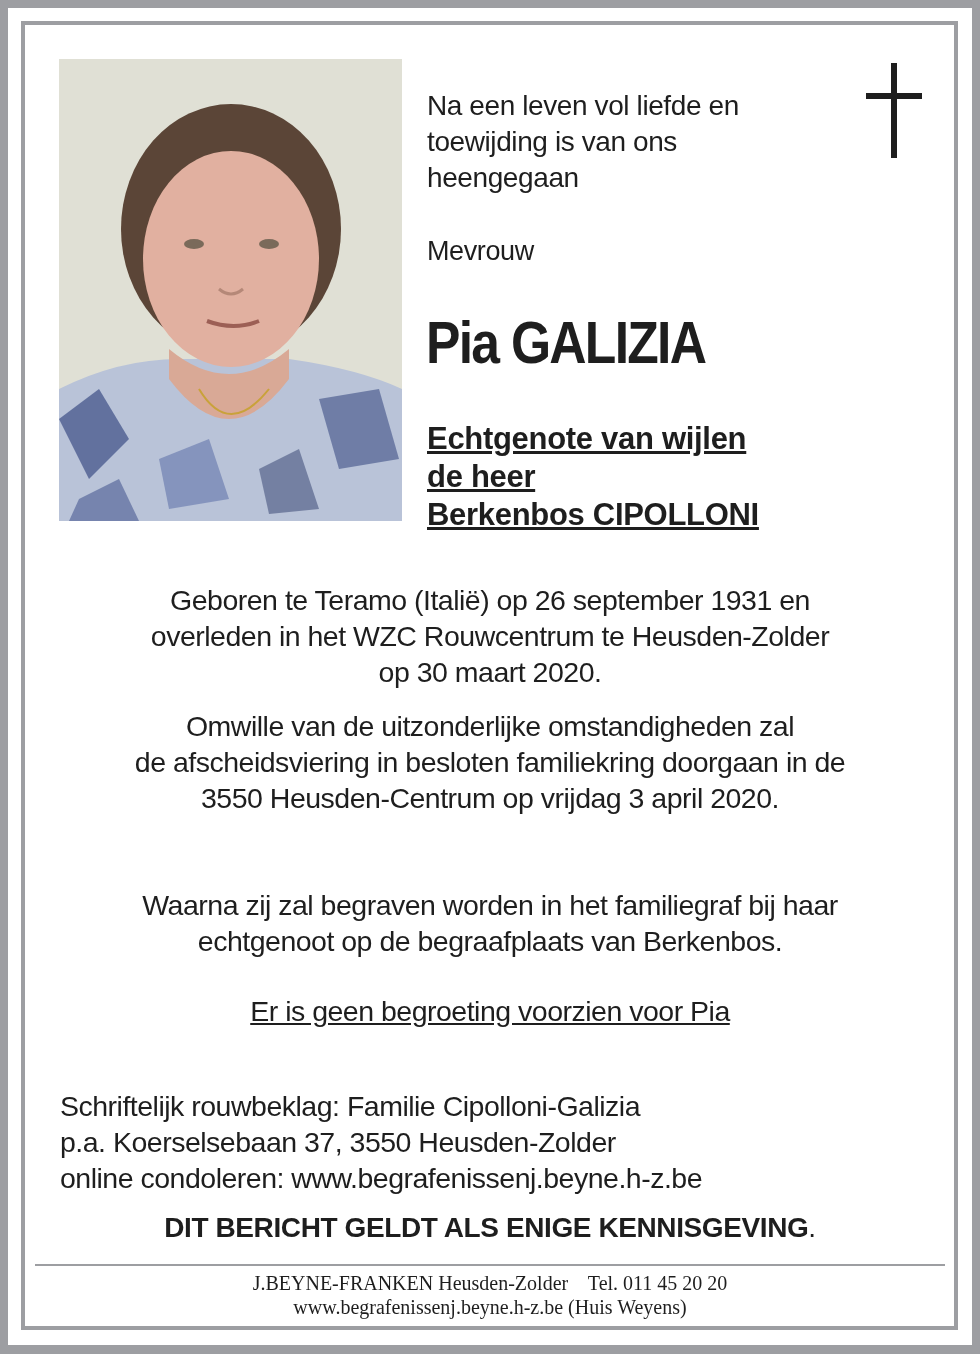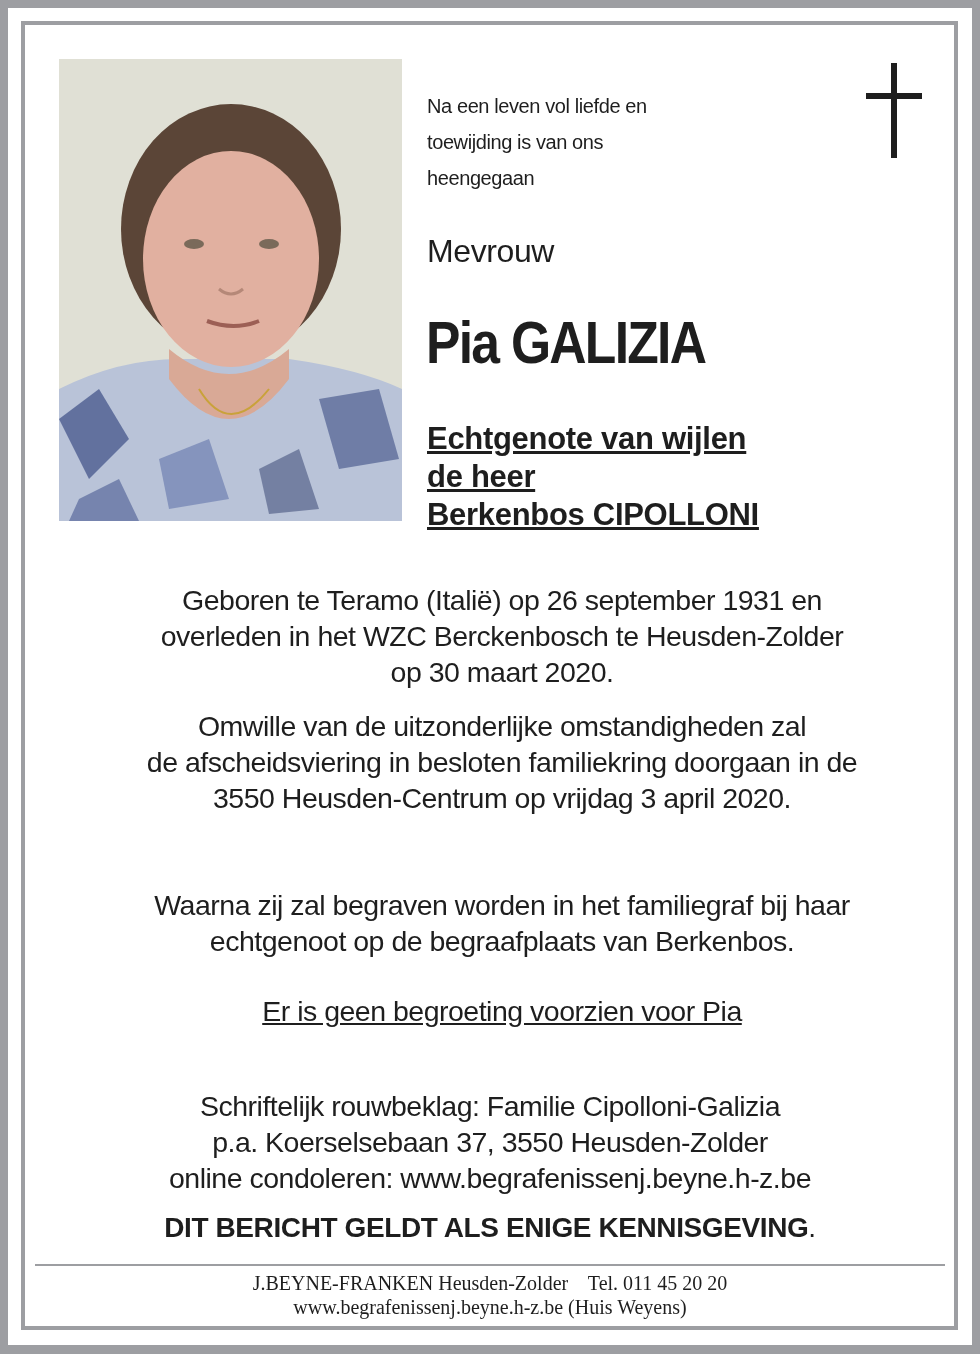--- a/index.html
+++ b/index.html
@@ -28,48 +28,48 @@
       overflow: hidden;
     }
     .photo svg { display: block; }
     .cross {
       position: absolute; left: 866px; top: 63px; width: 56px; height: 96px;
     }
     .cross .v { position: absolute; left: 25px; top: 0; width: 6px; height: 95px; background: #1e1e1e; }
     .cross .h { position: absolute; left: 0; top: 30px; width: 56px; height: 6px; background: #1e1e1e; }
     .intro {
       position: absolute; left: 427px; top: 88px; width: 400px;
-      font-size: 20px; line-height: 36px; letter-spacing: -0.4px;
+      font-size: 28px; line-height: 36px; letter-spacing: -0.4px;
     }
     .intro div { white-space: nowrap; }
     .title-prefix {
       position: absolute; left: 427px; top: 232px;
-      font-size: 32px; line-height: 38px; letter-spacing: -0.4px;
+      font-size: 27px; line-height: 38px; letter-spacing: -0.4px;
     }
     .deceased-name {
       position: absolute; left: 426px; top: 308px;
       font-size: 60px; line-height: 70px; font-weight: bold;
       letter-spacing: -2px; transform: scaleX(0.86); transform-origin: left center;
       white-space: nowrap;
     }
     .spouse {
       position: absolute; left: 427px; top: 420px; width: 420px;
       font-size: 31px; line-height: 38px; font-weight: bold; letter-spacing: -0.3px; text-decoration: underline;
     }
     .spouse div { white-space: nowrap; }
     .block {
-      position: absolute; left: 52px; width: 900px; text-align: center;
+      position: absolute; left: 40px; width: 900px; text-align: center;
       font-size: 28.5px; line-height: 36px; letter-spacing: -0.5px;
     }
     .block div { white-space: nowrap; }
     .contact {
       position: absolute; left: 60px; top: 1088px; width: 860px;
       font-size: 28.5px; line-height: 36px; letter-spacing: -0.5px;
     }
-    .contact div { white-space: nowrap; text-align: center; }
+    .contact div { white-space: nowrap; }
     .notice {
       position: absolute; left: 40px; top: 1210px; width: 900px; text-align: center;
       font-size: 28px; line-height: 36px; font-weight: bold; letter-spacing: -0.4px;
       white-space: nowrap;
     }
     .notice .dot { font-weight: normal; }
     .footer-rule {
       position: absolute; left: 35px; top: 1264px; width: 910px; height: 2px;
       background: #9d9ea2;
     }
@@ -126,21 +126,21 @@
 <div class="deceased-name">Pia GALIZIA</div>
 
 <div class="spouse">
   <div>Echtgenote van wijlen</div>
   <div>de heer</div>
   <div>Berkenbos CIPOLLONI</div>
 </div>
 
 <div class="block" style="top:582px;">
   <div>Geboren te Teramo (Italië) op 26 september 1931 en</div>
-  <div>overleden in het WZC Berckenbosch te Heusden-Zolder</div>
+  <div>overleden in het WZC Rouwcentrum te Heusden-Zolder</div>
   <div>op 30 maart 2020.</div>
 </div>
 
 <div class="block" style="top:708px;">
   <div>Omwille van de uitzonderlijke omstandigheden zal</div>
   <div>de afscheidsviering in besloten familiekring doorgaan in de</div>
   <div>3550 Heusden-Centrum op vrijdag 3 april 2020.</div>
 </div>
 
 <div class="block" style="top:887px;">

